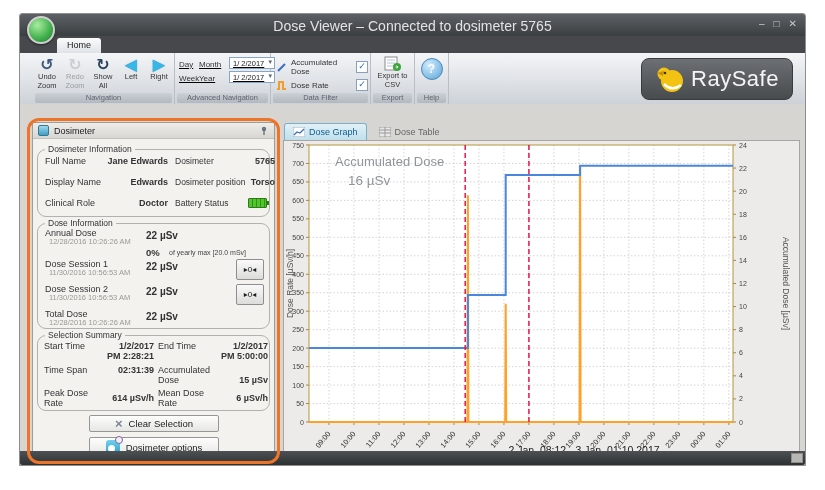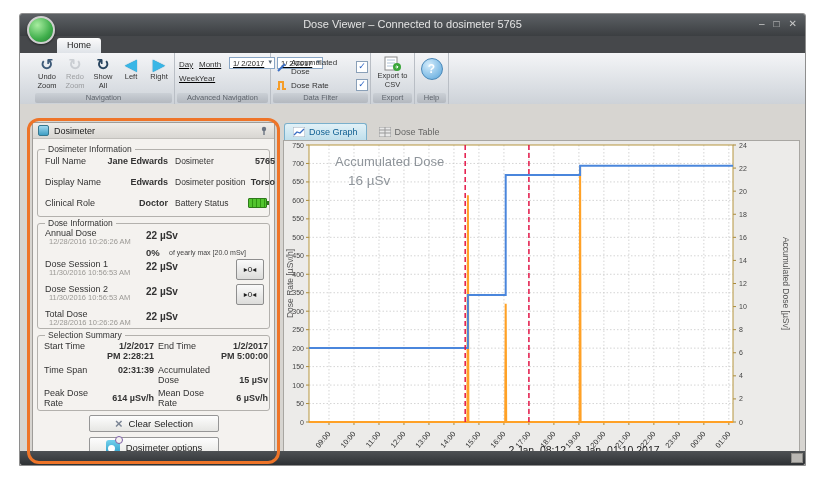--- a/index.html
+++ b/index.html
@@ -1,20 +1,20 @@
 <!DOCTYPE html>
 <html><head>
 <meta charset="utf-8">
 <style>
   html,body{margin:0;padding:0;}
   body{width:825px;height:490px;background:#ffffff;font-family:"Liberation Sans","DejaVu Sans",sans-serif;position:relative;overflow:hidden;}
   .window{position:absolute;left:19px;top:13px;width:787px;height:453px;background:#d7d5d1;border:1px solid #8e8e8e;box-sizing:border-box;border-radius:3px 3px 0 0;}
   
   .titlebar{position:absolute;left:0;top:0;right:0;height:22px;background:linear-gradient(#5d6165,#3b3e41);border-radius:2px 2px 0 0;}
-  .wtitle{position:absolute;left:0;right:0;top:4px;text-align:center;font-size:11px;color:#e3e3e3;}
+  .wtitle{position:absolute;left:0;right:0;top:4px;text-align:center;font-size:14px;color:#e3e3e3;}
   .wctrls{position:absolute;right:8px;top:4px;display:flex;gap:9px;font-size:10px;color:#c9c9c9;}
   .wctrls span{cursor:default;}
   .orb{position:absolute;left:7px;top:2px;width:24px;height:24px;border-radius:50%;background:radial-gradient(circle at 35% 30%,#a8eda0,#3fae4b 60%,#237a33);border:2px solid #cfcfcf;box-shadow:0 1px 2px rgba(0,0,0,.5);z-index:5;}
   
   .tabrow{position:absolute;left:0;top:22px;right:0;height:17px;background:#46484b;}
   .hometab{position:absolute;left:37px;top:2px;width:44px;height:15px;background:linear-gradient(#fbfbfb,#dfe3e8);border-radius:3px 3px 0 0;font-size:9px;color:#222;text-align:center;line-height:15px;}
   
   .ribbon{position:absolute;left:0;top:39px;right:0;height:51px;background:linear-gradient(#f4f5f7,#d9dde2 70%,#cdd2d8);border-bottom:1px solid #b6bac0;display:flex;}
   .rgroup{position:relative;height:100%;border-right:1px solid #b9bec5;box-sizing:border-box;}
   .rbody{display:flex;align-items:flex-start;padding-top:3px;height:36px;}
@@ -23,39 +23,39 @@
   .rbtn .ric{font-size:16px;line-height:17px;height:17px;}
   .rlbl{font-size:7.5px;color:#333;text-align:center;line-height:1.15;white-space:pre-line;}
   .disabled{opacity:.4;}
   .ic-undo{color:#3d5a78;font-weight:bold;}
   .ic-redo{color:#9aa0a8;font-weight:bold;}
   .ic-show{color:#28445f;font-weight:bold;}
   .ic-arrow{color:#38b6e6;text-shadow:0 0 1px #1a7fb0;font-size:14px;}
   .advgrid{display:flex;gap:4px;padding:4px 3px 0 4px;text-decoration:underline;}
   .smallbtns{display:grid;grid-template-columns:20px 26px;grid-auto-rows:14px;font-size:8px;color:#333;align-items:center;}
   .smallbtns span{cursor:pointer;}
-  .dates{display:flex;flex-direction:row;gap:2px;}
+  .dates{display:flex;flex-direction:column;gap:2px;}
   .combo{width:46px;height:12px;background:#fff;border:1px solid #89a6c5;font-size:7.5px;color:#222;display:flex;align-items:center;padding-left:3px;box-sizing:border-box;position:relative;cursor:pointer;}
   .combo:after{content:"▾";position:absolute;right:2px;top:0;font-size:7px;color:#567;}
   .filtrows{display:flex;flex-direction:column;gap:3px;padding:5px 4px 0 5px;width:92px;}
   .filtrow{display:flex;align-items:center;gap:4px;font-size:8px;color:#333;}
   .filtrow .flabel{flex:1;}
   .cb{width:10px;height:10px;background:#fff;border:1px solid #8aa0b8;font-size:9px;line-height:9px;color:#2f66c4;text-align:center;cursor:pointer;}
   .helpcirc{width:20px;height:20px;border-radius:50%;background:radial-gradient(circle at 35% 30%,#d3ecfc,#57a4da);border:1px solid #4a88b8;color:#fff;font-weight:bold;font-size:12px;text-align:center;line-height:20px;margin:5px auto 0;cursor:pointer;}
   .brand{position:absolute;right:12px;top:5px;width:150px;height:40px;background:linear-gradient(#6c6f73,#484b4e);border:1px solid #393b3d;border-radius:8px;display:flex;align-items:center;justify-content:center;gap:6px;}
   .brandtext{color:#f4f4f4;font-size:22px;letter-spacing:.5px;}
   
   .main{position:absolute;left:0;top:90px;right:0;bottom:14px;background:#d7d5d1;}
   .highlight{position:absolute;left:7px;top:14px;width:253px;height:346px;border:3px solid #ee7428;border-radius:12px;box-sizing:border-box;pointer-events:none;z-index:20;}
   
   .dosepanel{position:absolute;left:12px;top:18px;width:243px;height:337px;background:#f4f2ef;border:1px solid #9f9d99;box-sizing:border-box;font-size:9px;color:#333;}
   .phead{position:absolute;left:0;top:0;right:0;height:16px;background:linear-gradient(#efede9,#d8d6d2);border-bottom:1px solid #c2c0bc;display:flex;align-items:center;padding:0 5px;gap:5px;box-sizing:border-box;}
   .phead .ptitle{flex:1;font-size:9px;color:#222;}
   .picon{width:9px;height:9px;background:linear-gradient(#9fd8ef,#3f9ec4);border:1px solid #35778f;border-radius:2px;}
-  .grp{position:absolute;left:4px;right:4px;border:1px solid #b3b1ad;border-radius:3px;}
+  .grp{position:absolute;left:4px;right:4px;border:1px solid #b3b1ad;border-radius:9px;}
   .grp .legend{position:absolute;top:-6px;left:7px;background:#f4f2ef;padding:0 3px;font-size:8.5px;color:#333;}
   .inforow{position:absolute;left:0;right:0;height:20px;}
   .il1{position:absolute;left:7px;top:4px;color:#333;}
   .iv1{position:absolute;left:55px;width:75px;top:4px;text-align:right;font-weight:bold;}
   .il2{position:absolute;left:137px;top:4px;font-size:8.5px;}
   .iv2{position:absolute;left:160px;width:68px;top:4px;text-align:right;font-weight:bold;padding-left:9px;}
   .battery{position:absolute;right:2px;top:4px;width:17px;height:8px;border:1px solid #2e7a1a;border-radius:1px;background:repeating-linear-gradient(90deg,#52c42e 0 3px,#2f9413 3px 4px);}
   .battery:after{content:"";position:absolute;right:-3px;top:2px;width:2px;height:4px;background:#2e7a1a;}
   .doserow{position:absolute;left:0;right:0;}
   .dlabel{position:absolute;left:7px;top:0;}
@@ -178,20 +178,30 @@
         <span class="rlbl">Export to CSV</span>
       </div>
       <div class="rcap">Export</div>
     </div>
 
     <div class="rgroup" style="width:34px">
       <div class="helpcirc">?</div>
       <div class="rcap">Help</div>
     </div>
 
+    <div class="brand">
+      <svg width="30" height="27">
+        <circle cx="17" cy="15" r="11" fill="#f3c212"></circle>
+        <circle cx="9" cy="8" r="6.5" fill="#f3c212"></circle>
+        <polygon points="2,7 9,5 8,10" fill="#c79100"></polygon>
+        <circle cx="10" cy="7" r="1.3" fill="#333"></circle>
+        <path d="M9 18 q8 8 17 1" stroke="#fff" stroke-width="2.5" fill="none"></path>
+      </svg>
+      <span class="brandtext">RaySafe</span>
+    </div>
   </div>
 
   <div class="main">
 
     <div class="dosepanel">
       <div class="phead">
         <span class="picon"></span>
         <span class="ptitle">Dosimeter</span>
         <svg width="10" height="10">
           <circle cx="5" cy="3" r="2.2" fill="#6a7380"></circle>

